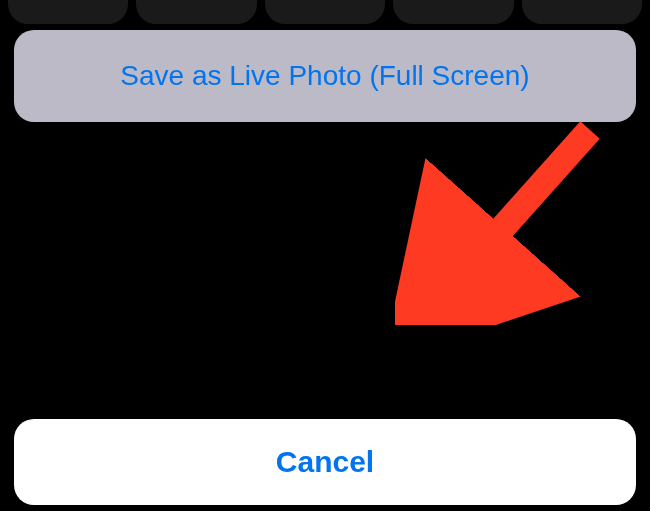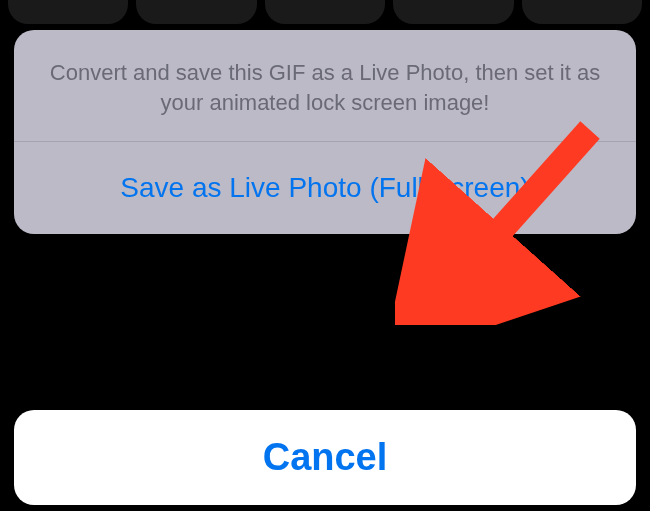--- a/index.html
+++ b/index.html
@@ -82,21 +82,21 @@
       bottom: 6px;
       background: #fff;
       border-radius: 20px;
       padding: 26px 32px;
       text-align: center;
       cursor: pointer;
     }
     
     .cancel-text {
       color: #0274ef;
-      font-size: 38px;
+      font-size: 30px;
       font-weight: 600;
     }
     
     .arrow-overlay {
       position: absolute;
       top: 115px;
       left: 395px;
       pointer-events: none;
       z-index: 100;
     }
@@ -110,23 +110,20 @@
 
 <div class="top-bar">
   <div class="top-segment"></div>
   <div class="top-segment"></div>
   <div class="top-segment"></div>
   <div class="top-segment"></div>
   <div class="top-segment"></div>
 </div>
 
 <div class="action-sheet">
-  <div class="sheet-header">
-    <div class="sheet-header-text">Convert and save this GIF as a Live Photo, then set it as your animated lock screen image!</div>
-  </div>
   <div class="sheet-option">
     <div class="sheet-option-text">Save as Live Photo (Full Screen)</div>
   </div>
 </div>
 
 <div class="cancel-button">
   <div class="cancel-text">Cancel</div>
 </div>
 
 <div class="arrow-overlay">

